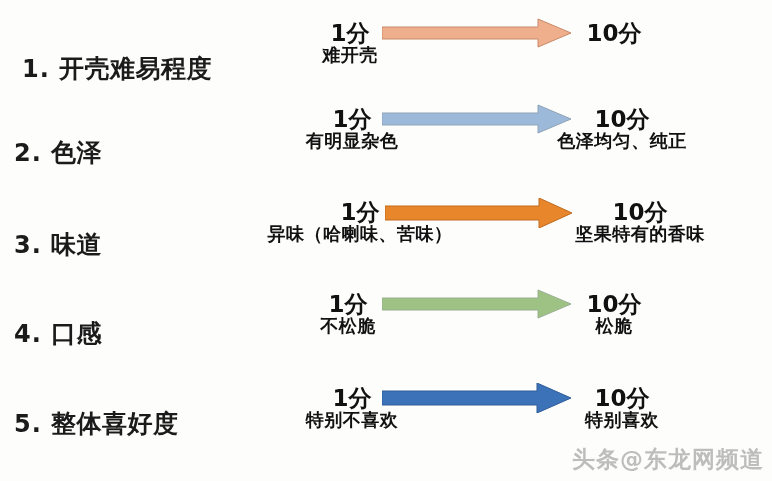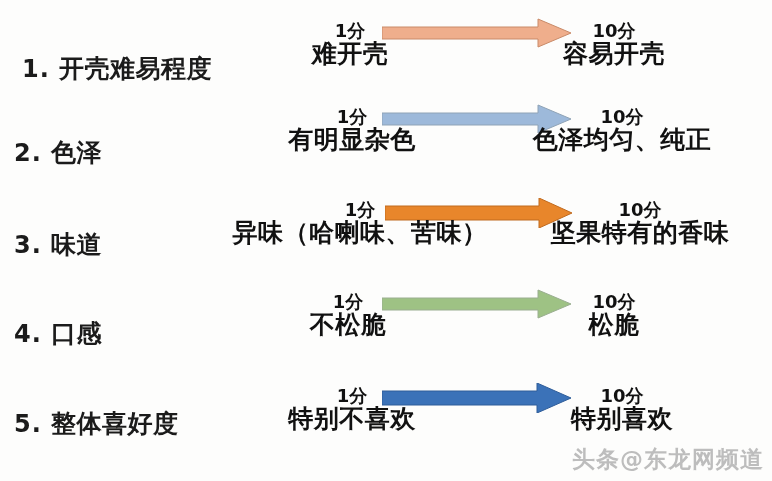--- a/index.html
+++ b/index.html
@@ -48,28 +48,28 @@
     display: block;
   }
   .anchor {
     position: absolute;
     white-space: nowrap;
     color: #111111;
     text-align: center;
   }
   .anchor .score {
     display: block;
-    font-size: 18px;
+    font-size: 23px;
     font-weight: 700;
     line-height: 1.0;
     letter-spacing: 0px;
   }
   .anchor .desc {
     display: block;
-    font-size: 25px;
+    font-size: 18px;
     font-weight: 700;
     line-height: 1.12;
     letter-spacing: 0.5px;
   }
   .anchor-left { transform: translateX(-50%); }
   .anchor-right { transform: translateX(-50%); }
 
   
   #row-1 { top: 8px; }
   #row-2 { top: 98px; }
@@ -109,21 +109,20 @@
       <svg class="arrow-svg" width="190" height="30" viewBox="0 0 190 30">
         <polygon points="0,9 156,9 156,1 189,15 156,29 156,21 0,21" fill="#EFAE8C" stroke="#C98A68" stroke-width="1"></polygon>
       </svg>
     </div>
     <div class="anchor anchor-left" style="left:350px; top:14px;">
       <span class="score">1分</span>
       <span class="desc">难开壳</span>
     </div>
     <div class="anchor anchor-right" style="left:614px; top:14px;">
       <span class="score">10分</span>
-      <span class="desc">容易开壳</span>
     </div>
   </div>
 
   <div class="scale-row" id="row-2">
     <div class="row-label">
       <span class="row-num">2.</span>
       <span>色泽</span>
     </div>
     <div class="arrow-wrap" style="left:382px; top:6px;">
       <svg class="arrow-svg" width="190" height="30" viewBox="0 0 190 30">

